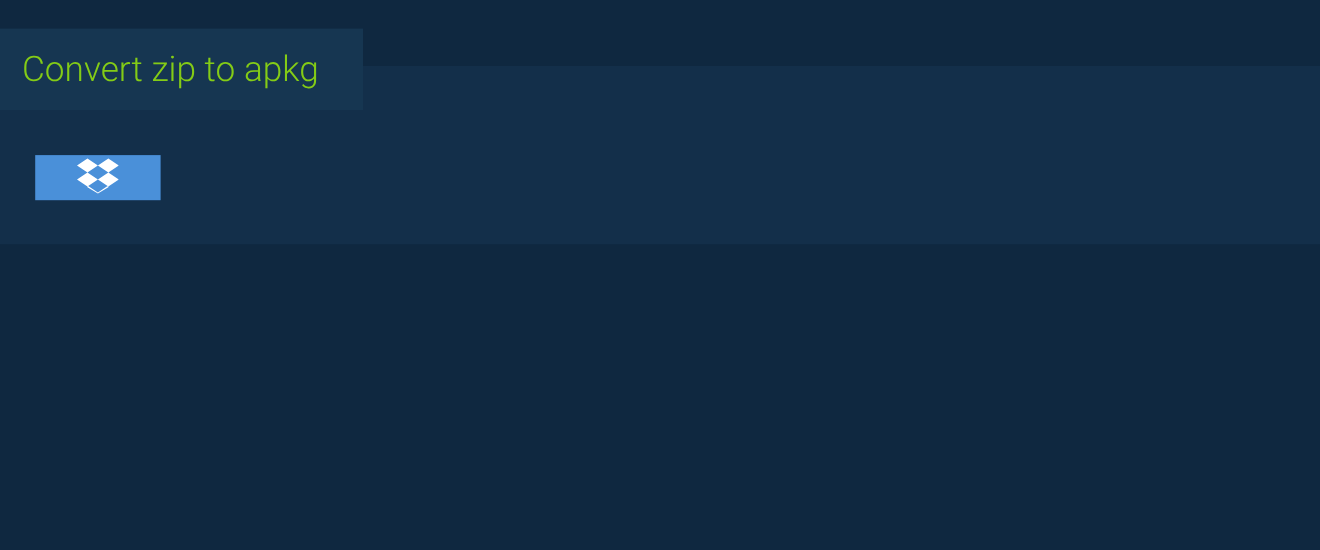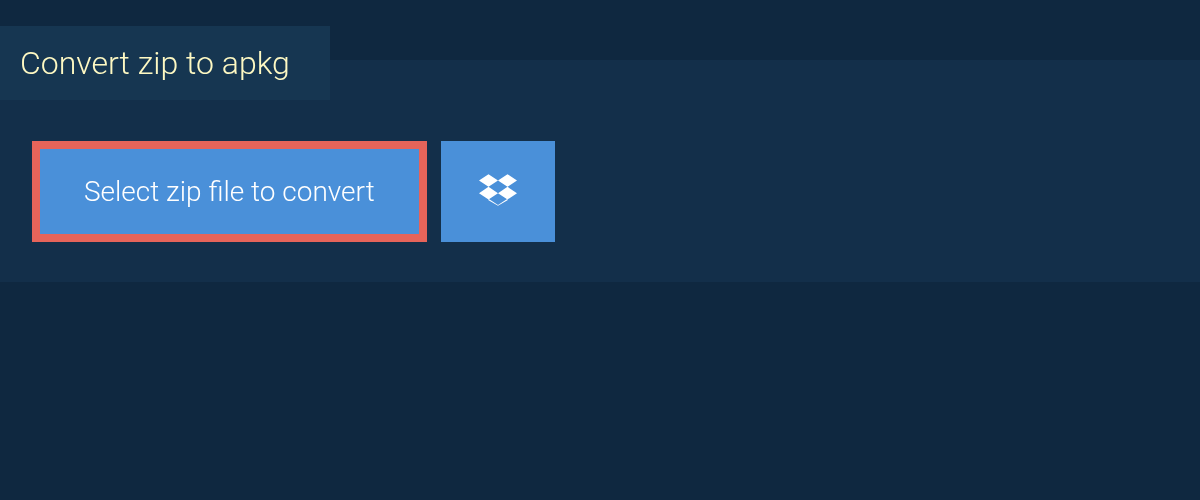--- a/index.html
+++ b/index.html
@@ -22,21 +22,21 @@
     }
     .tab {
       background: #163651;
       display: inline-block;
       padding: 18px 40px 18px 20px;
       margin-top: -60px;
       position: relative;
       top: -1px;
     }
     .tab-label {
-      color: #fef9c3;
+      color: #84cc16;
       font-size: 32px;
       font-weight: 300;
     }
     .button-row {
       display: flex;
       gap: 14px;
       padding: 40px 0 0 32px;
       align-items: stretch;
     }
     .select-button {
@@ -69,23 +69,20 @@
     }
   </style>
 </head>
 <body>
 
 <div class="panel">
   <div class="tab">
     <span class="tab-label">Convert zip to apkg</span>
   </div>
   <div class="button-row">
-    <button class="select-button">
-      <span>Select zip file to convert</span>
-    </button>
     <button class="dropbox-button">
       <span>
         <svg viewBox="0 0 24 24" xmlns="http://www.w3.org/2000/svg">
           <path d="M6 2L0 6l6 4-6 4 6 4 6-4 6 4 6-4-6-4 6-4-6-4-6 4-6-4zm6 4l6 4-6 4-6-4 6-4zm-6 12.5l6 3.5 6-3.5v-1l-6 4-6-4v1z"></path>
         </svg>
       </span>
     </button>
   </div>
 </div>
 

